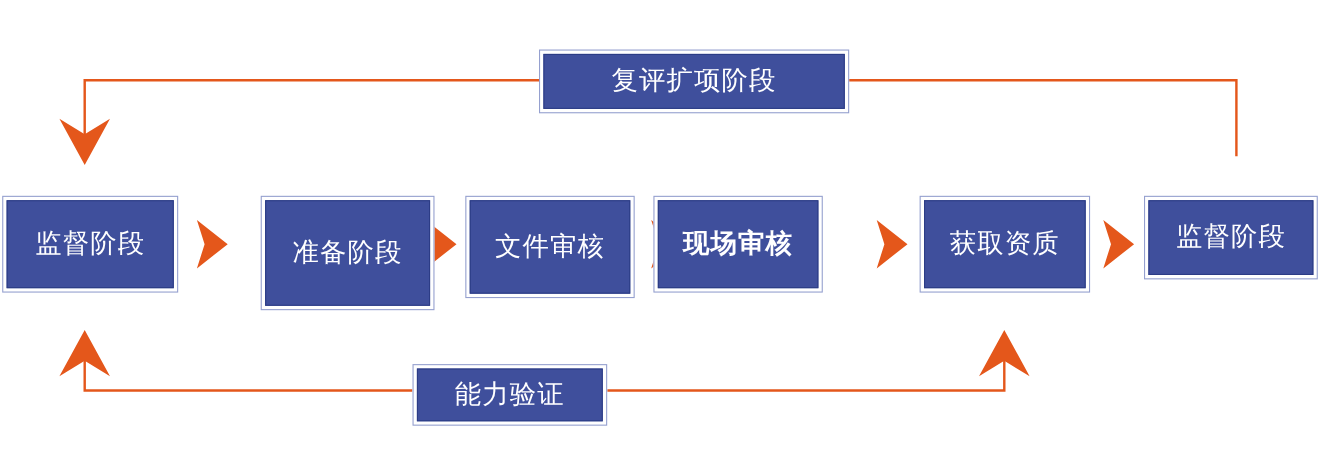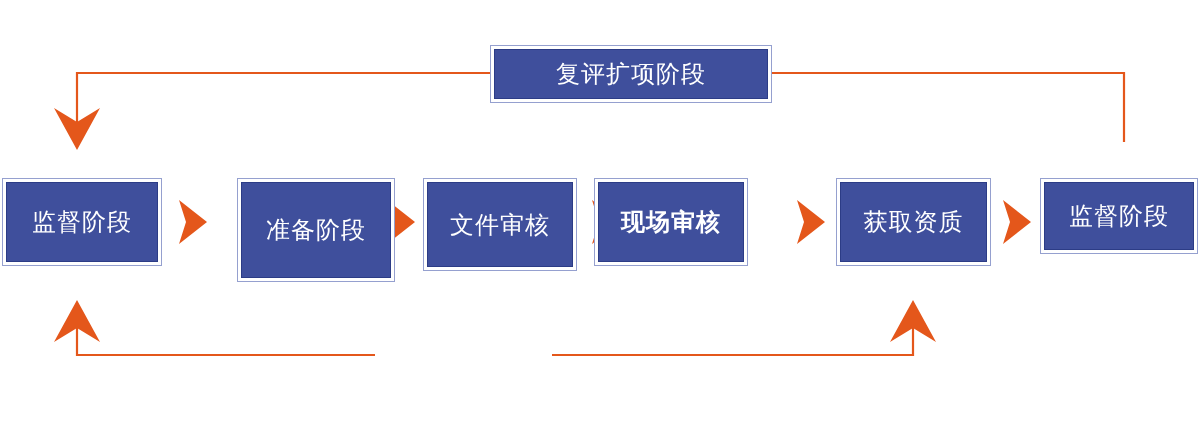--- a/index.html
+++ b/index.html
@@ -118,14 +118,19 @@
           <span class="node-label">获取资质</span>
         </div>
       </div>
       <div class="node-box" style="left: 1040px; top: 178px; width: 158px; height: 76px;">
         <div class="node-inner">
           <span class="node-label">监督阶段</span>
         </div>
       </div>
     </div>
 
+  <div class="node-box" id="bottom-box" style="left: 375px; top: 331px; width: 177px; height: 56px;">
+    <div class="node-inner">
+      <span class="node-label">能力验证</span>
+    </div>
+  </div>
 
 </div>
 
 </body></html>

